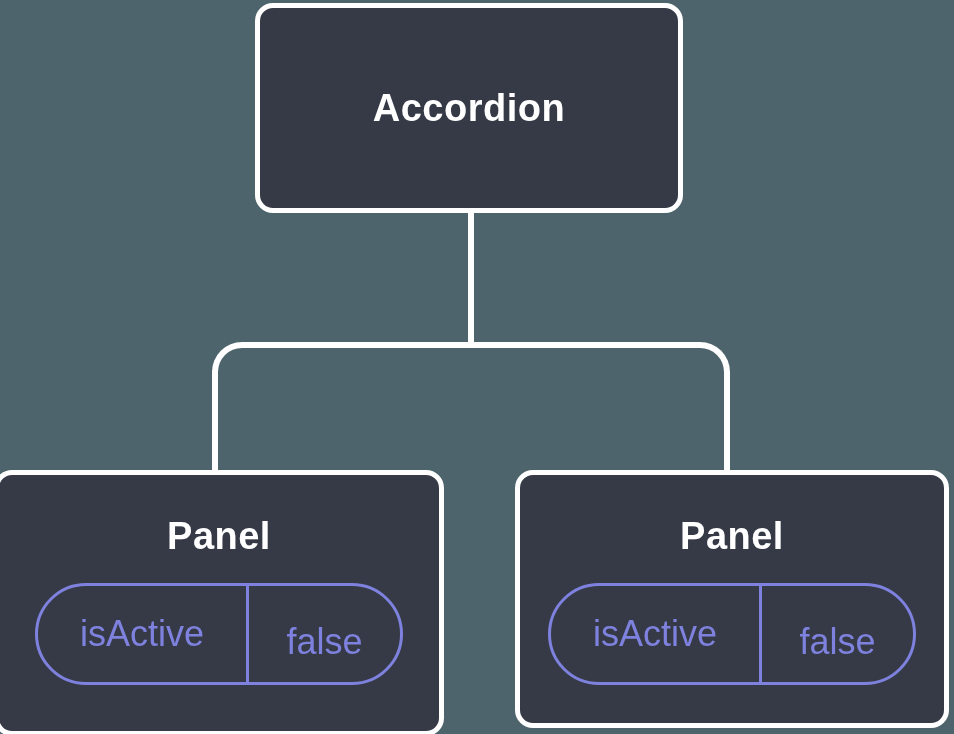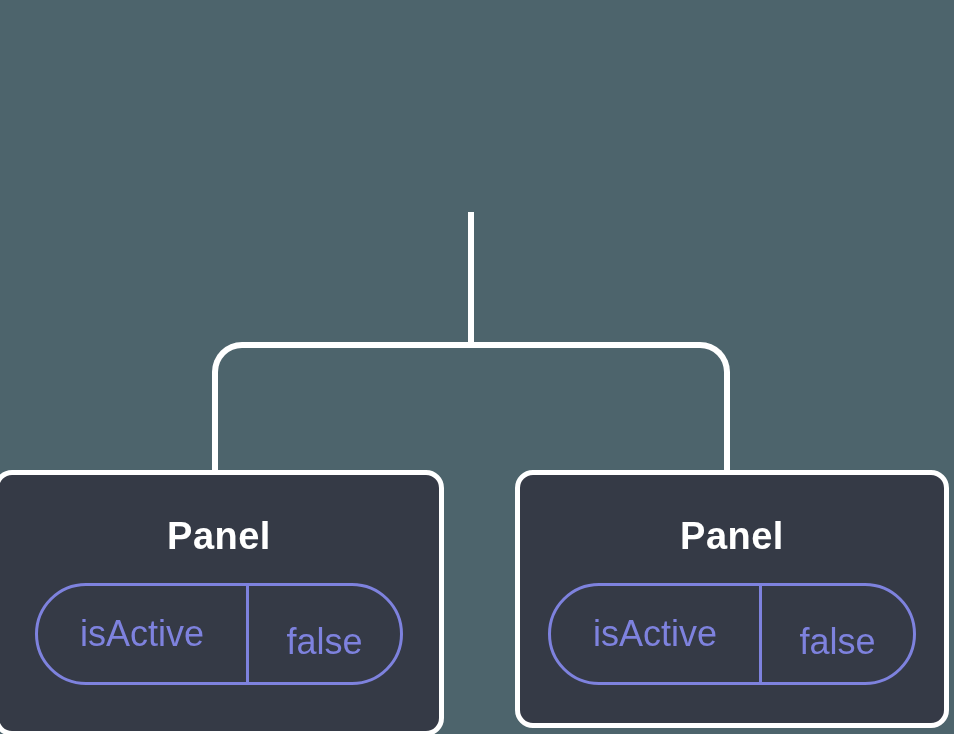--- a/index.html
+++ b/index.html
@@ -91,20 +91,23 @@
     flex: 0 0 58.3%;
     border-right: 3px solid var(--state-accent);
   }
   .state-value { flex: 1 1 auto; margin-top: 16px; }
 </style>
 </head>
 <body>
 
 <div class="canvas">
 
+  <div class="node node-root">
+    <span class="node-label">Accordion</span>
+  </div>
 
   <div class="stem"></div>
   <div class="bracket"></div>
 
   <div class="node node-panel node-panel-left">
     <span class="node-label">Panel</span>
     <div class="state-pill">
       <span class="state-cell state-key">isActive</span>
       <span class="state-cell state-value">false</span>
     </div>

